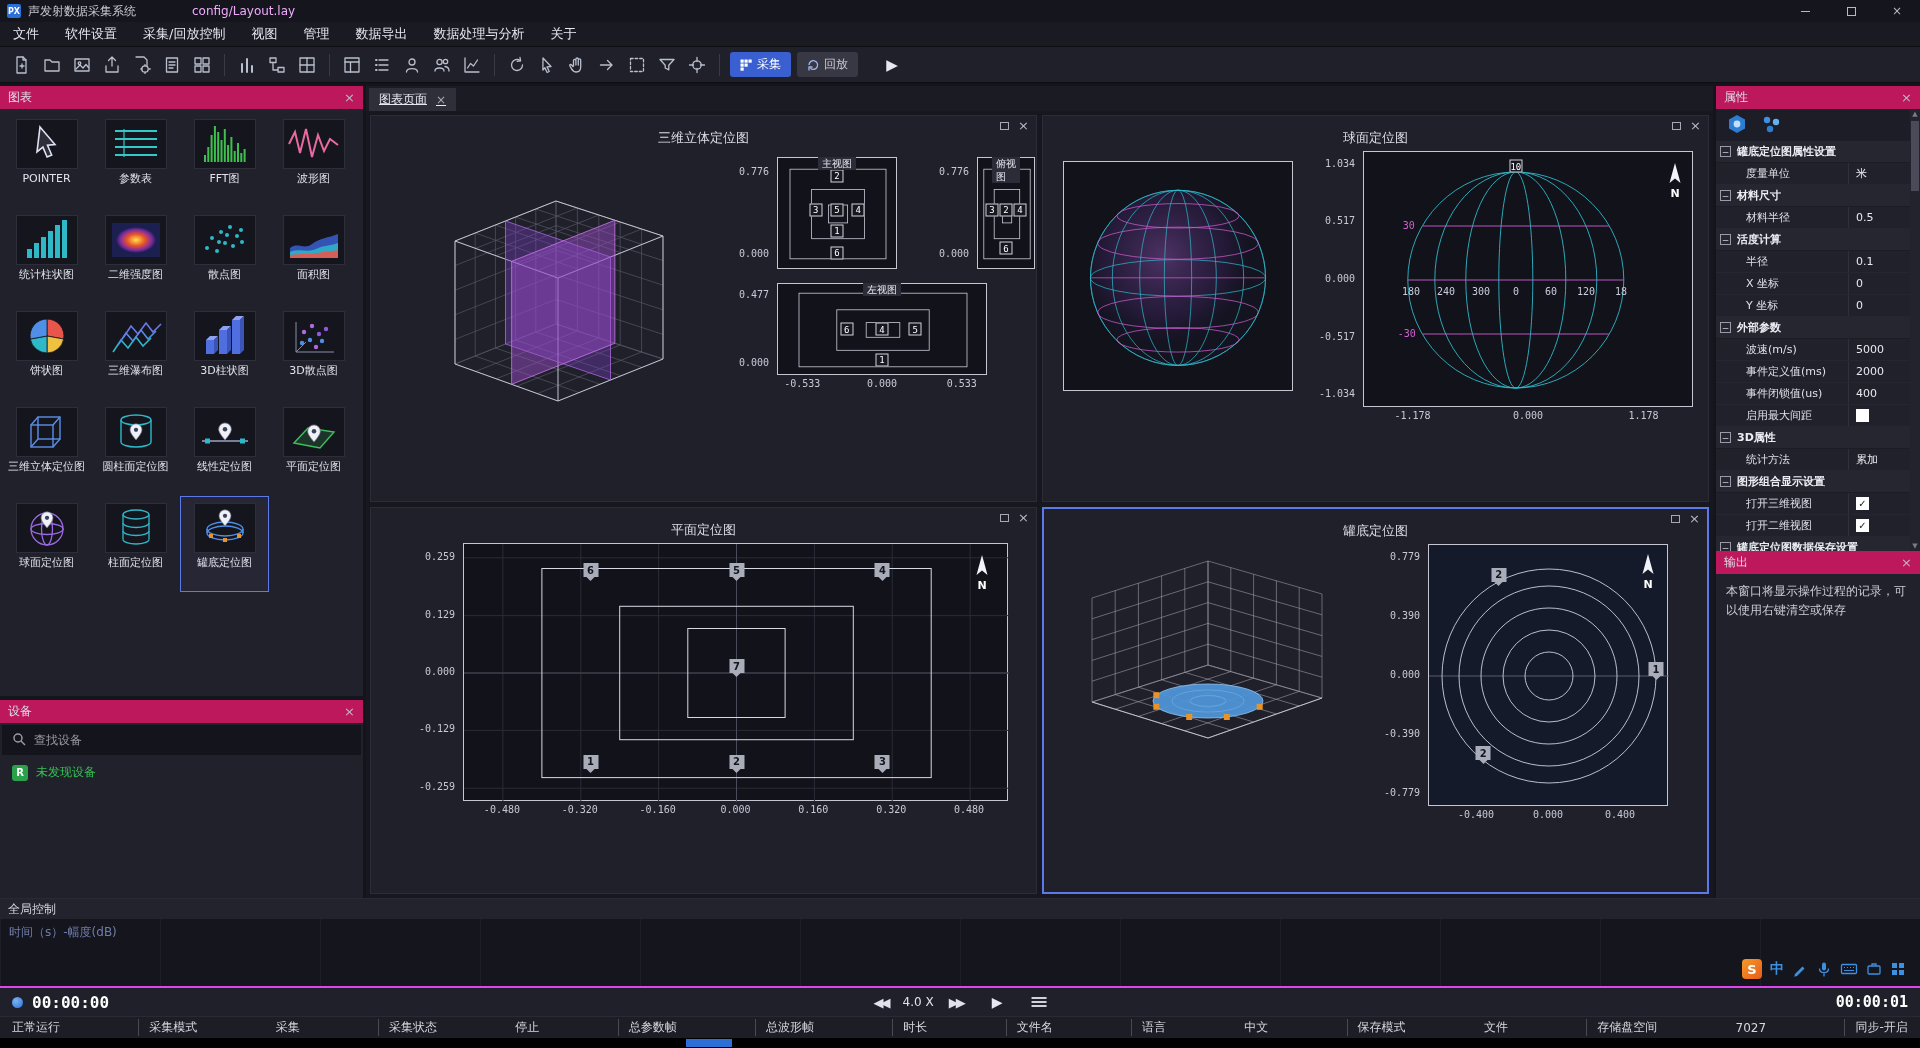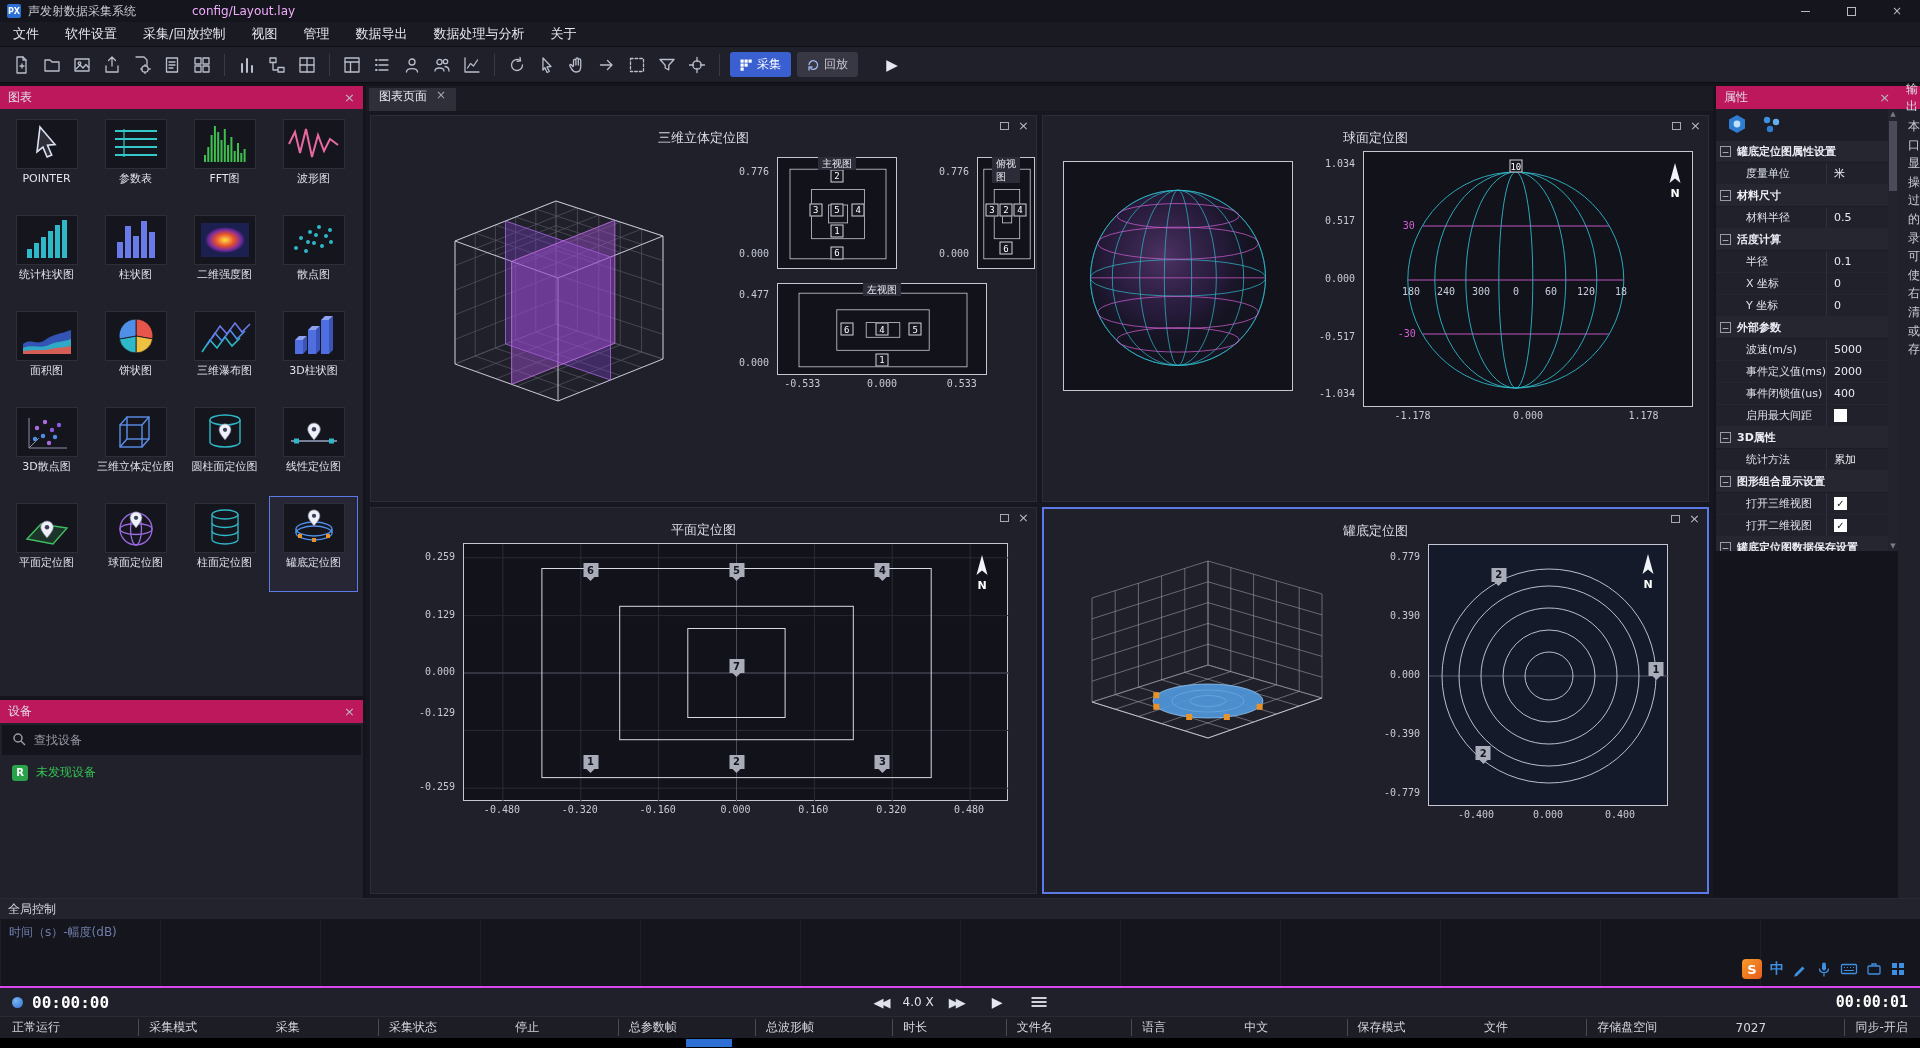--- a/index.html
+++ b/index.html
@@ -42,21 +42,21 @@
   .chart-cell.selected{border-color:#5b7ae8;background:#262635;}
   .cell-icon{width:62px;height:50px;background:#15151e;border:1px solid #2e2e3a;display:flex;align-items:center;justify-content:center;flex:none;}
   .cell-label{margin-top:4px;font-size:11px;color:#e2e2ec;text-align:center;line-height:1.15;}
   .devices-panel{flex:1;}
   .search-row{height:30px;background:#14141c;margin:2px;display:flex;align-items:center;padding:0 10px;gap:8px;color:#9a9aa6;font-size:12px;flex:none;}
   .device-item{display:flex;align-items:center;gap:8px;padding:7px 12px;font-size:12px;color:#35c153;}
   .r-badge{width:16px;height:16px;background:#2aa24a;border-radius:3px;color:#fff;font-size:10px;font-weight:bold;display:flex;align-items:center;justify-content:center;}
 
   .main-col{flex:1;display:flex;flex-direction:column;min-width:0;}
   .tabbar{height:25px;background:#1b1b24;display:flex;align-items:flex-end;padding-left:3px;flex:none;}
-  .tab{height:23px;background:#2f2f3a;display:flex;gap:9px;padding:0 10px;font-size:12px;color:#e8e8f0;}
+  .tab{height:23px;background:#2f2f3a;display:flex;align-items:center;gap:9px;padding:0 10px;font-size:12px;color:#e8e8f0;text-decoration:underline;}
   .tab .x{color:#a8a8b4;}
   .chart-area{flex:1;display:grid;grid-template-columns:1fr 1fr;grid-template-rows:1fr 1fr;gap:5px;padding:4px;background:#17171f;min-height:0;}
   .chart-panel{background:#20202a;position:relative;border:1px solid #2c2c38;display:flex;flex-direction:column;min-height:0;overflow:hidden;}
   .chart-panel.selected{border:2px solid #5b7ae8;}
   .panel-ctl{position:absolute;top:3px;right:7px;display:flex;gap:9px;align-items:center;z-index:5;}
   .restore-box{width:9px;height:8px;border:1px solid #a8a8b4;display:inline-block;}
   .panel-x{color:#b8b8c4;font-size:13px;line-height:1;}
   .panel-title{text-align:center;margin-top:13px;font-size:13px;color:#dcdce6;flex:none;}
   .panel-body{flex:1;position:relative;min-height:0;}
 
@@ -77,21 +77,21 @@
   .cube-box{width:330px;height:300px;flex:none;}
   .p3d-right{flex:1;display:flex;flex-direction:column;gap:14px;padding-top:6px;}
   .p3d-toprow{display:flex;gap:36px;}
   .sph-row{display:flex;padding:4px 6px 8px 20px;gap:24px;align-items:flex-start;}
   .sphere-frame{width:230px;height:230px;border:1px solid #c6c6d0;background:#12121b;margin-top:10px;flex:none;}
   .plane-row{display:flex;justify-content:center;padding-top:4px;}
   .tank-row{display:flex;padding:4px 6px 8px 14px;gap:24px;align-items:flex-start;}
   .tank-box{width:300px;height:235px;margin-top:8px;flex:none;}
 
   
-  .right-col{width:204px;display:flex;flex-direction:row;gap:0;flex:none;}
+  .right-col{width:204px;display:flex;flex-direction:column;gap:0;flex:none;}
   .props-panel{height:465px;flex:none;position:relative;overflow:hidden;}
   .props-icons{height:32px;display:flex;align-items:center;gap:12px;padding:0 10px;background:#1d1d27;flex:none;}
   .props-rows{flex:1;overflow:hidden;position:relative;margin-right:10px;}
   .prow{display:flex;height:22px;align-items:center;font-size:11px;border-bottom:1px solid #262630;}
   .prow .lbl{flex:1;padding-left:30px;color:#dfe2ea;white-space:nowrap;overflow:hidden;}
   .prow .val{width:62px;color:#e8eaf0;padding-left:7px;border-left:1px solid #30303c;height:100%;display:flex;align-items:center;flex:none;}
   .psec{display:flex;height:22px;align-items:center;font-size:11px;background:#262631;color:#eceef4;gap:6px;padding-left:4px;font-weight:bold;border-bottom:1px solid #1c1c24;white-space:nowrap;overflow:hidden;}
   .minus-box{width:11px;height:11px;border:1px solid #9a9aa8;display:flex;align-items:center;justify-content:center;font-size:9px;color:#cfcfda;flex:none;font-weight:normal;}
   .checkbox{width:13px;height:13px;background:#fff;display:flex;align-items:center;justify-content:center;font-size:10px;color:#1b1b22;}
   .scroll-track{position:absolute;right:0;top:23px;bottom:0;width:10px;background:#23232d;display:flex;flex-direction:column;align-items:center;}
@@ -433,34 +433,20 @@
                     <rect x="8" y="31" width="5" height="9"></rect>
                     <rect x="15" y="25" width="5" height="15"></rect>
                     <rect x="22" y="19" width="5" height="21"></rect>
                     <rect x="29" y="13" width="5" height="27"></rect>
                     <rect x="36" y="7" width="5" height="33"></rect>
                     <rect x="43" y="2" width="5" height="38"></rect>
                   </g>
                 </svg>
               </div>
               <div class="cell-label">统计柱状图</div>
-            </div>
-            <div class="chart-cell">
-              <div class="cell-icon">
-                <svg width="56" height="44" viewBox="0 0 56 44">
-                  <g fill="#6a7ae8">
-                    <rect x="9" y="24" width="6" height="16"></rect>
-                    <rect x="17" y="8" width="6" height="32"></rect>
-                    <rect x="25" y="18" width="6" height="22"></rect>
-                    <rect x="33" y="3" width="6" height="37"></rect>
-                    <rect x="41" y="14" width="6" height="26"></rect>
-                  </g>
-                </svg>
-              </div>
-              <div class="cell-label">柱状图</div>
             </div>
             <div class="chart-cell">
               <div class="cell-icon">
                 <svg width="56" height="44" viewBox="0 0 56 44">
                   <defs>
                     <radialGradient id="rg8">
                       <stop offset="0" stop-color="#ffe24a"></stop>
                       <stop offset="0.45" stop-color="#e8542a"></stop>
                       <stop offset="0.8" stop-color="#7a2aa0"></stop>
                       <stop offset="1" stop-color="#1c2050"></stop>
@@ -857,21 +843,21 @@
                       </g>
                     </svg><span class="sensor-tag" style="left: 126.518px; top: 33.3621px;">6</span><span class="sensor-tag" style="left: 272.5px; top: 33.3621px;">5</span><span class="sensor-tag" style="left: 418.482px; top: 33.3621px;">4</span><span class="sensor-tag" style="left: 272.5px; top: 129px;">7</span><span class="sensor-tag" style="left: 126.518px; top: 224.638px;">1</span><span class="sensor-tag" style="left: 272.5px; top: 224.638px;">2</span><span class="sensor-tag" style="left: 418.482px; top: 224.638px;">3</span><div class="compass" style="right: 16px; top: 10px;">
                       <svg width="18" height="24">
                         <path d="M9 1L14.5 21 9 16.5 3.5 21Z" fill="#f2f4fa"></path>
                       </svg>
                       <span>N</span>
                     </div></div>
                   <span class="tick tick-y" style="top: 7.78966px; width: 56px;">0.259</span>
                   <span class="tick tick-y" style="top: 65.6172px; width: 56px;">0.129</span>
                   <span class="tick tick-y" style="top: 123px; width: 56px;">0.000</span>
-                  <span class="tick tick-y" style="top: 164px; width: 56px;">-0.129</span>
+                  <span class="tick tick-y" style="top: 180px; width: 56px;">-0.129</span>
                   <span class="tick tick-y" style="top: 238.21px; width: 56px;">-0.259</span>
                   <span class="tick tick-x" style="left: 102.929px; top: 261px;">-0.480</span>
                   <span class="tick tick-x" style="left: 180.786px; top: 261px;">-0.320</span>
                   <span class="tick tick-x" style="left: 258.643px; top: 261px;">-0.160</span>
                   <span class="tick tick-x" style="left: 336.5px; top: 261px;">0.000</span>
                   <span class="tick tick-x" style="left: 414.357px; top: 261px;">0.160</span>
                   <span class="tick tick-x" style="left: 492.214px; top: 261px;">0.320</span>
                   <span class="tick tick-x" style="left: 570.071px; top: 261px;">0.480</span>
                 </div>
               </div>

